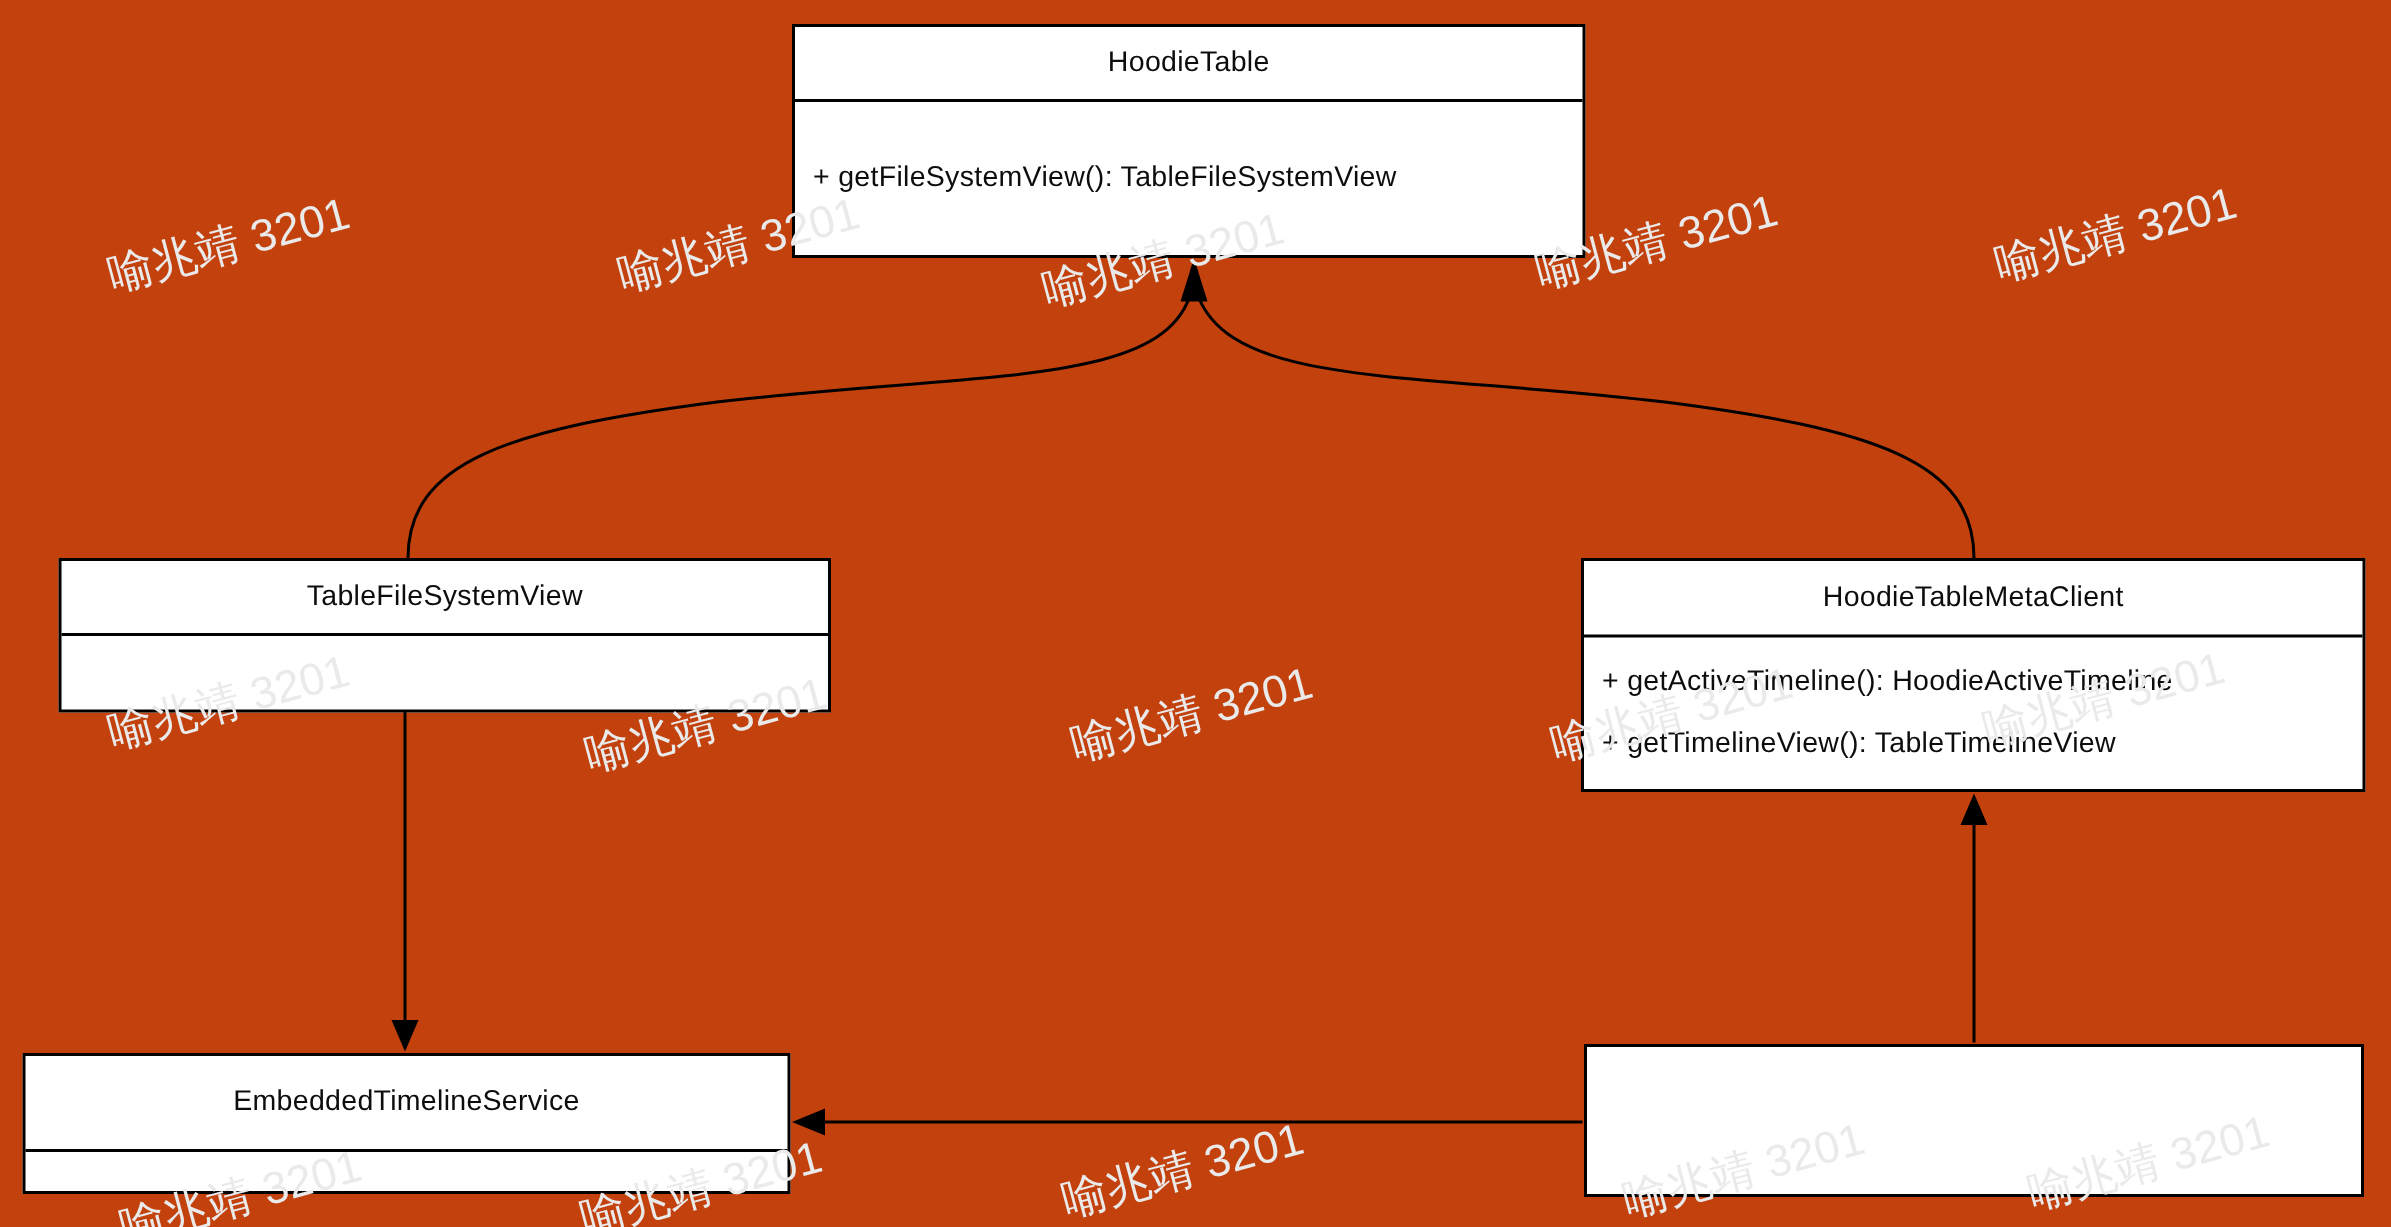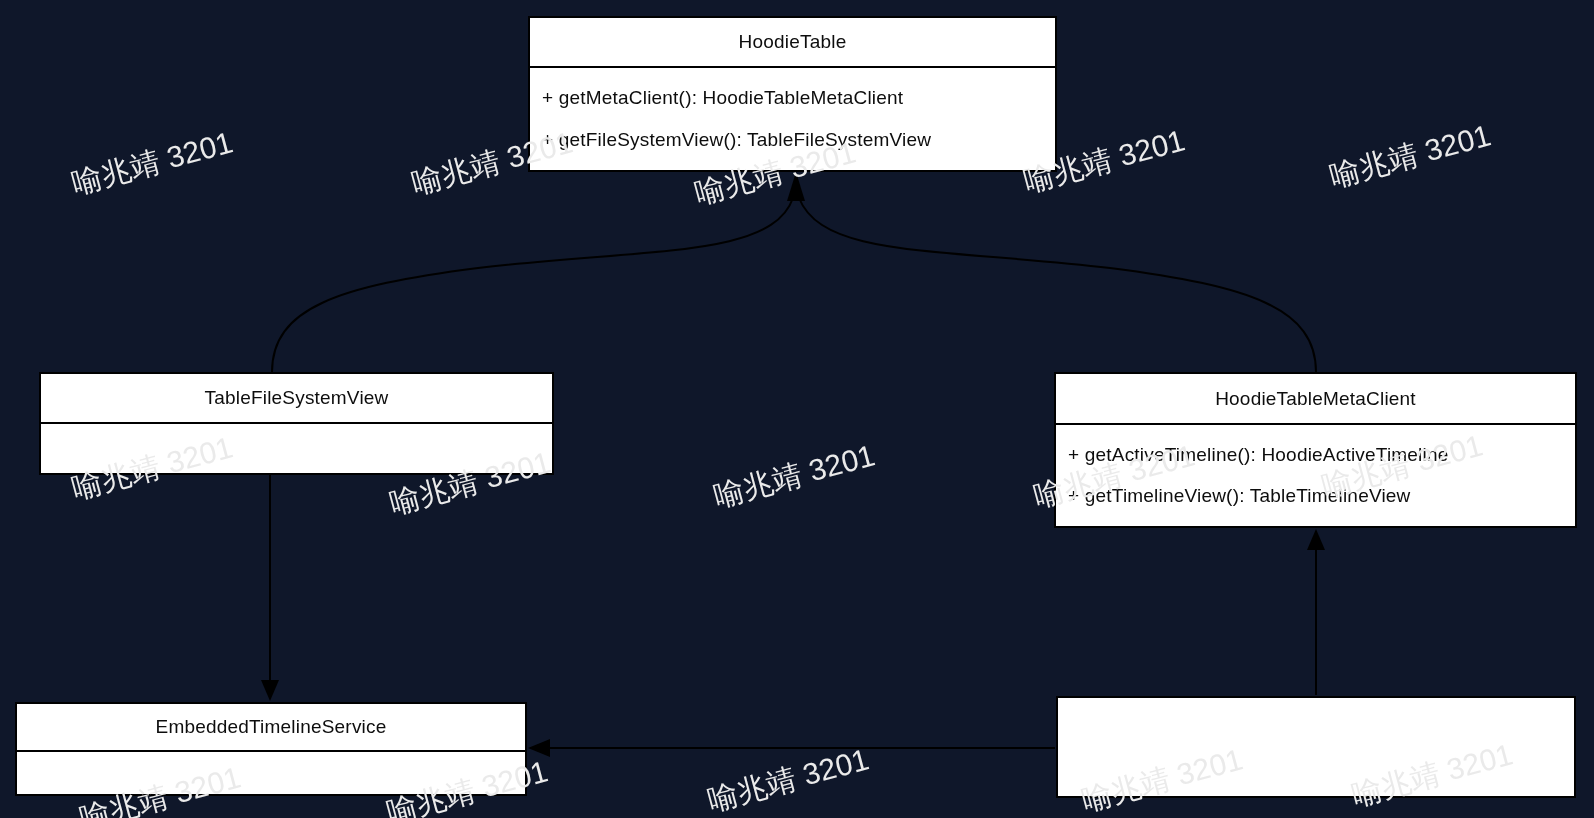--- a/index.html
+++ b/index.html
@@ -4,21 +4,21 @@
 <style>
   html, body {
     margin: 0;
     padding: 0;
     background: #ffffff;
   }
   #canvas {
     position: relative;
     width: 1594px;
     height: 818px;
-    background: #0f172a;
+    background: #c2410c;
     overflow: hidden;
     font-family: "Liberation Sans", sans-serif;
     color: #0d0d0d;
   }
   .uml-box {
     position: absolute;
     box-sizing: border-box;
     border: 2px solid #000000;
     background: #ffffff;
     z-index: 1;
@@ -84,40 +84,39 @@
   }
 </style>
 </head>
 <body>
 
 <div id="canvas">
 
   <div class="uml-box" style="left:528px; top:16px; width:529px; height:156px;">
     <div class="uml-title" style="height:50px;">HoodieTable</div>
     <div class="uml-body">
-      <div class="uml-method">+ getMetaClient(): HoodieTableMetaClient</div>
       <div class="uml-method">+ getFileSystemView(): TableFileSystemView</div>
     </div>
   </div>
 
   <div class="uml-box" style="left:15px; top:372px; width:515px; height:103px;margin-left:24px;">
     <div class="uml-title" style="height:50px;">TableFileSystemView</div>
     <div class="uml-body"></div>
   </div>
 
   <div class="uml-box" style="left:1054px; top:372px; width:523px; height:156px;">
     <div class="uml-title" style="height:51px;">HoodieTableMetaClient</div>
     <div class="uml-body">
       <div class="uml-method">+ getActiveTimeline(): HoodieActiveTimeline</div>
       <div class="uml-method">+ getTimelineView(): TableTimelineView</div>
     </div>
   </div>
 
   <div class="uml-box" style="left:15px; top:702px; width:512px; height:94px;">
-    <div class="uml-title" style="height:48px;">EmbeddedTimelineService</div>
+    <div class="uml-title" style="height:64px;">EmbeddedTimelineService</div>
     <div class="uml-body"></div>
   </div>
 
   <div class="uml-box" style="left:1056px; top:696px; width:520px; height:102px;">
     <div class="uml-body"></div>
   </div>
 
   <svg id="connector-layer" width="1594" height="818" viewBox="0 0 1594 818">
 
     <path class="edge" d="M 272 372 C 272 308 338 286 478 268 C 648 248 772 258 793 198"></path>

